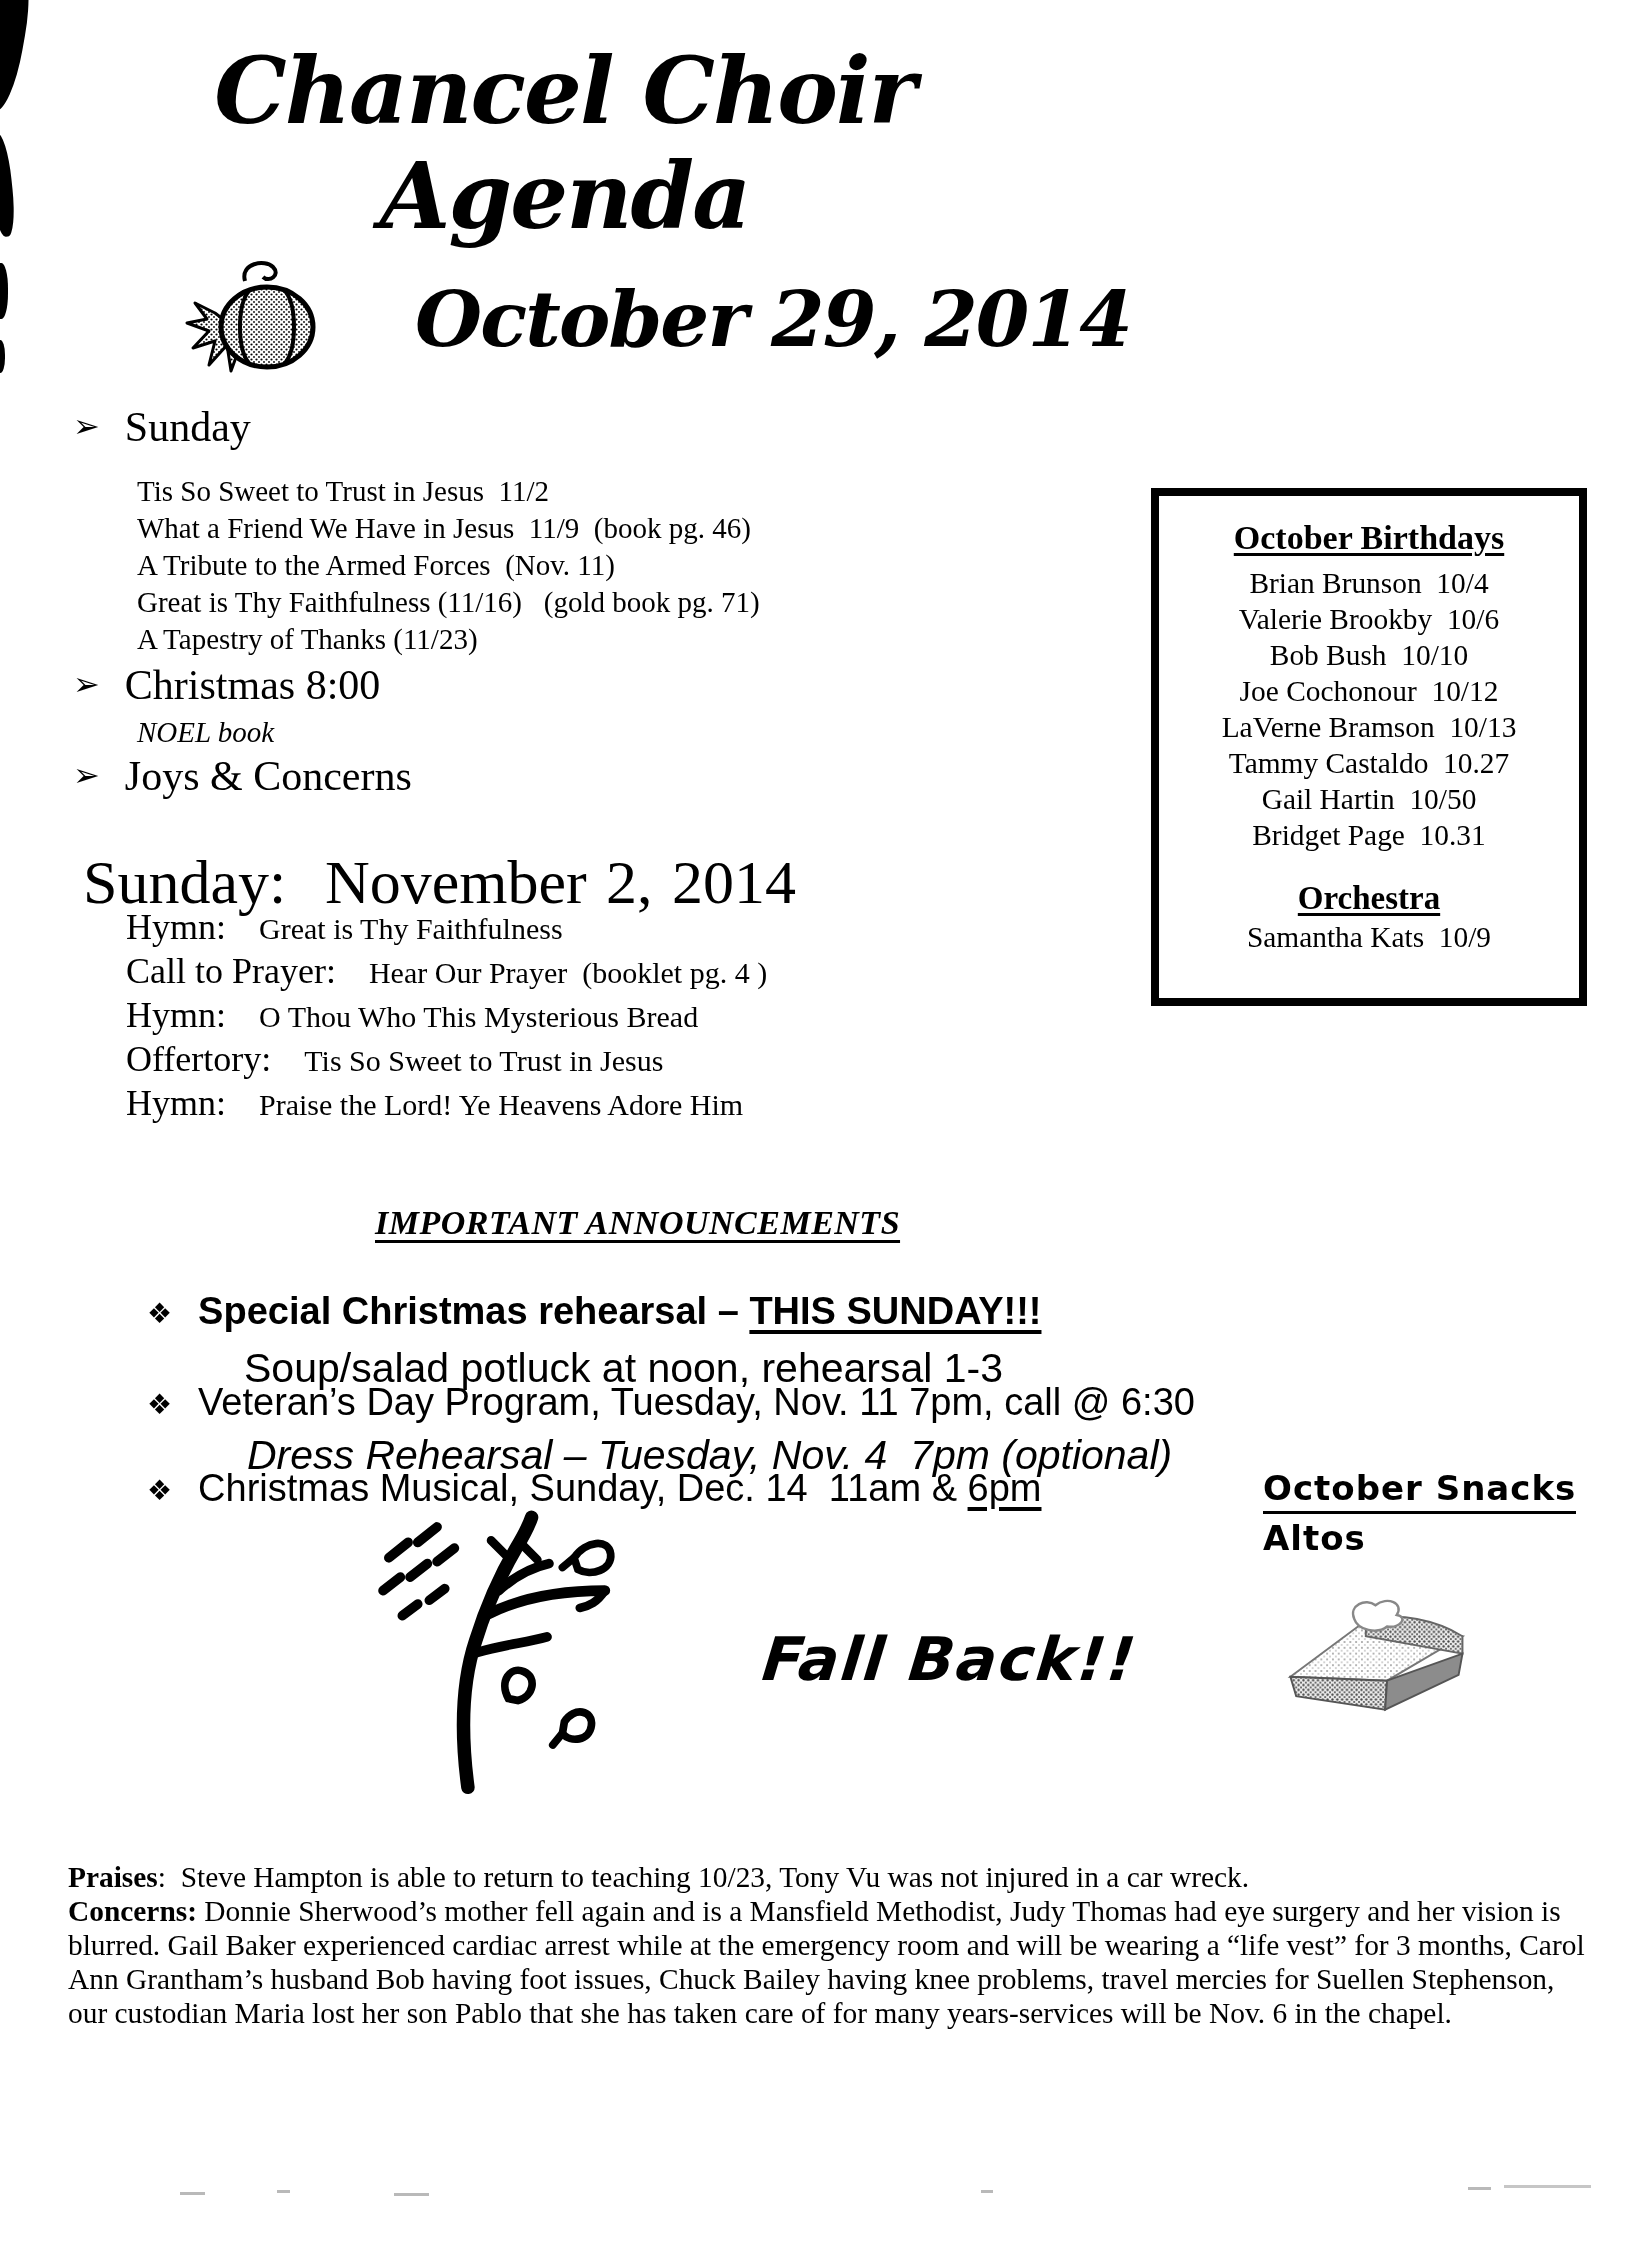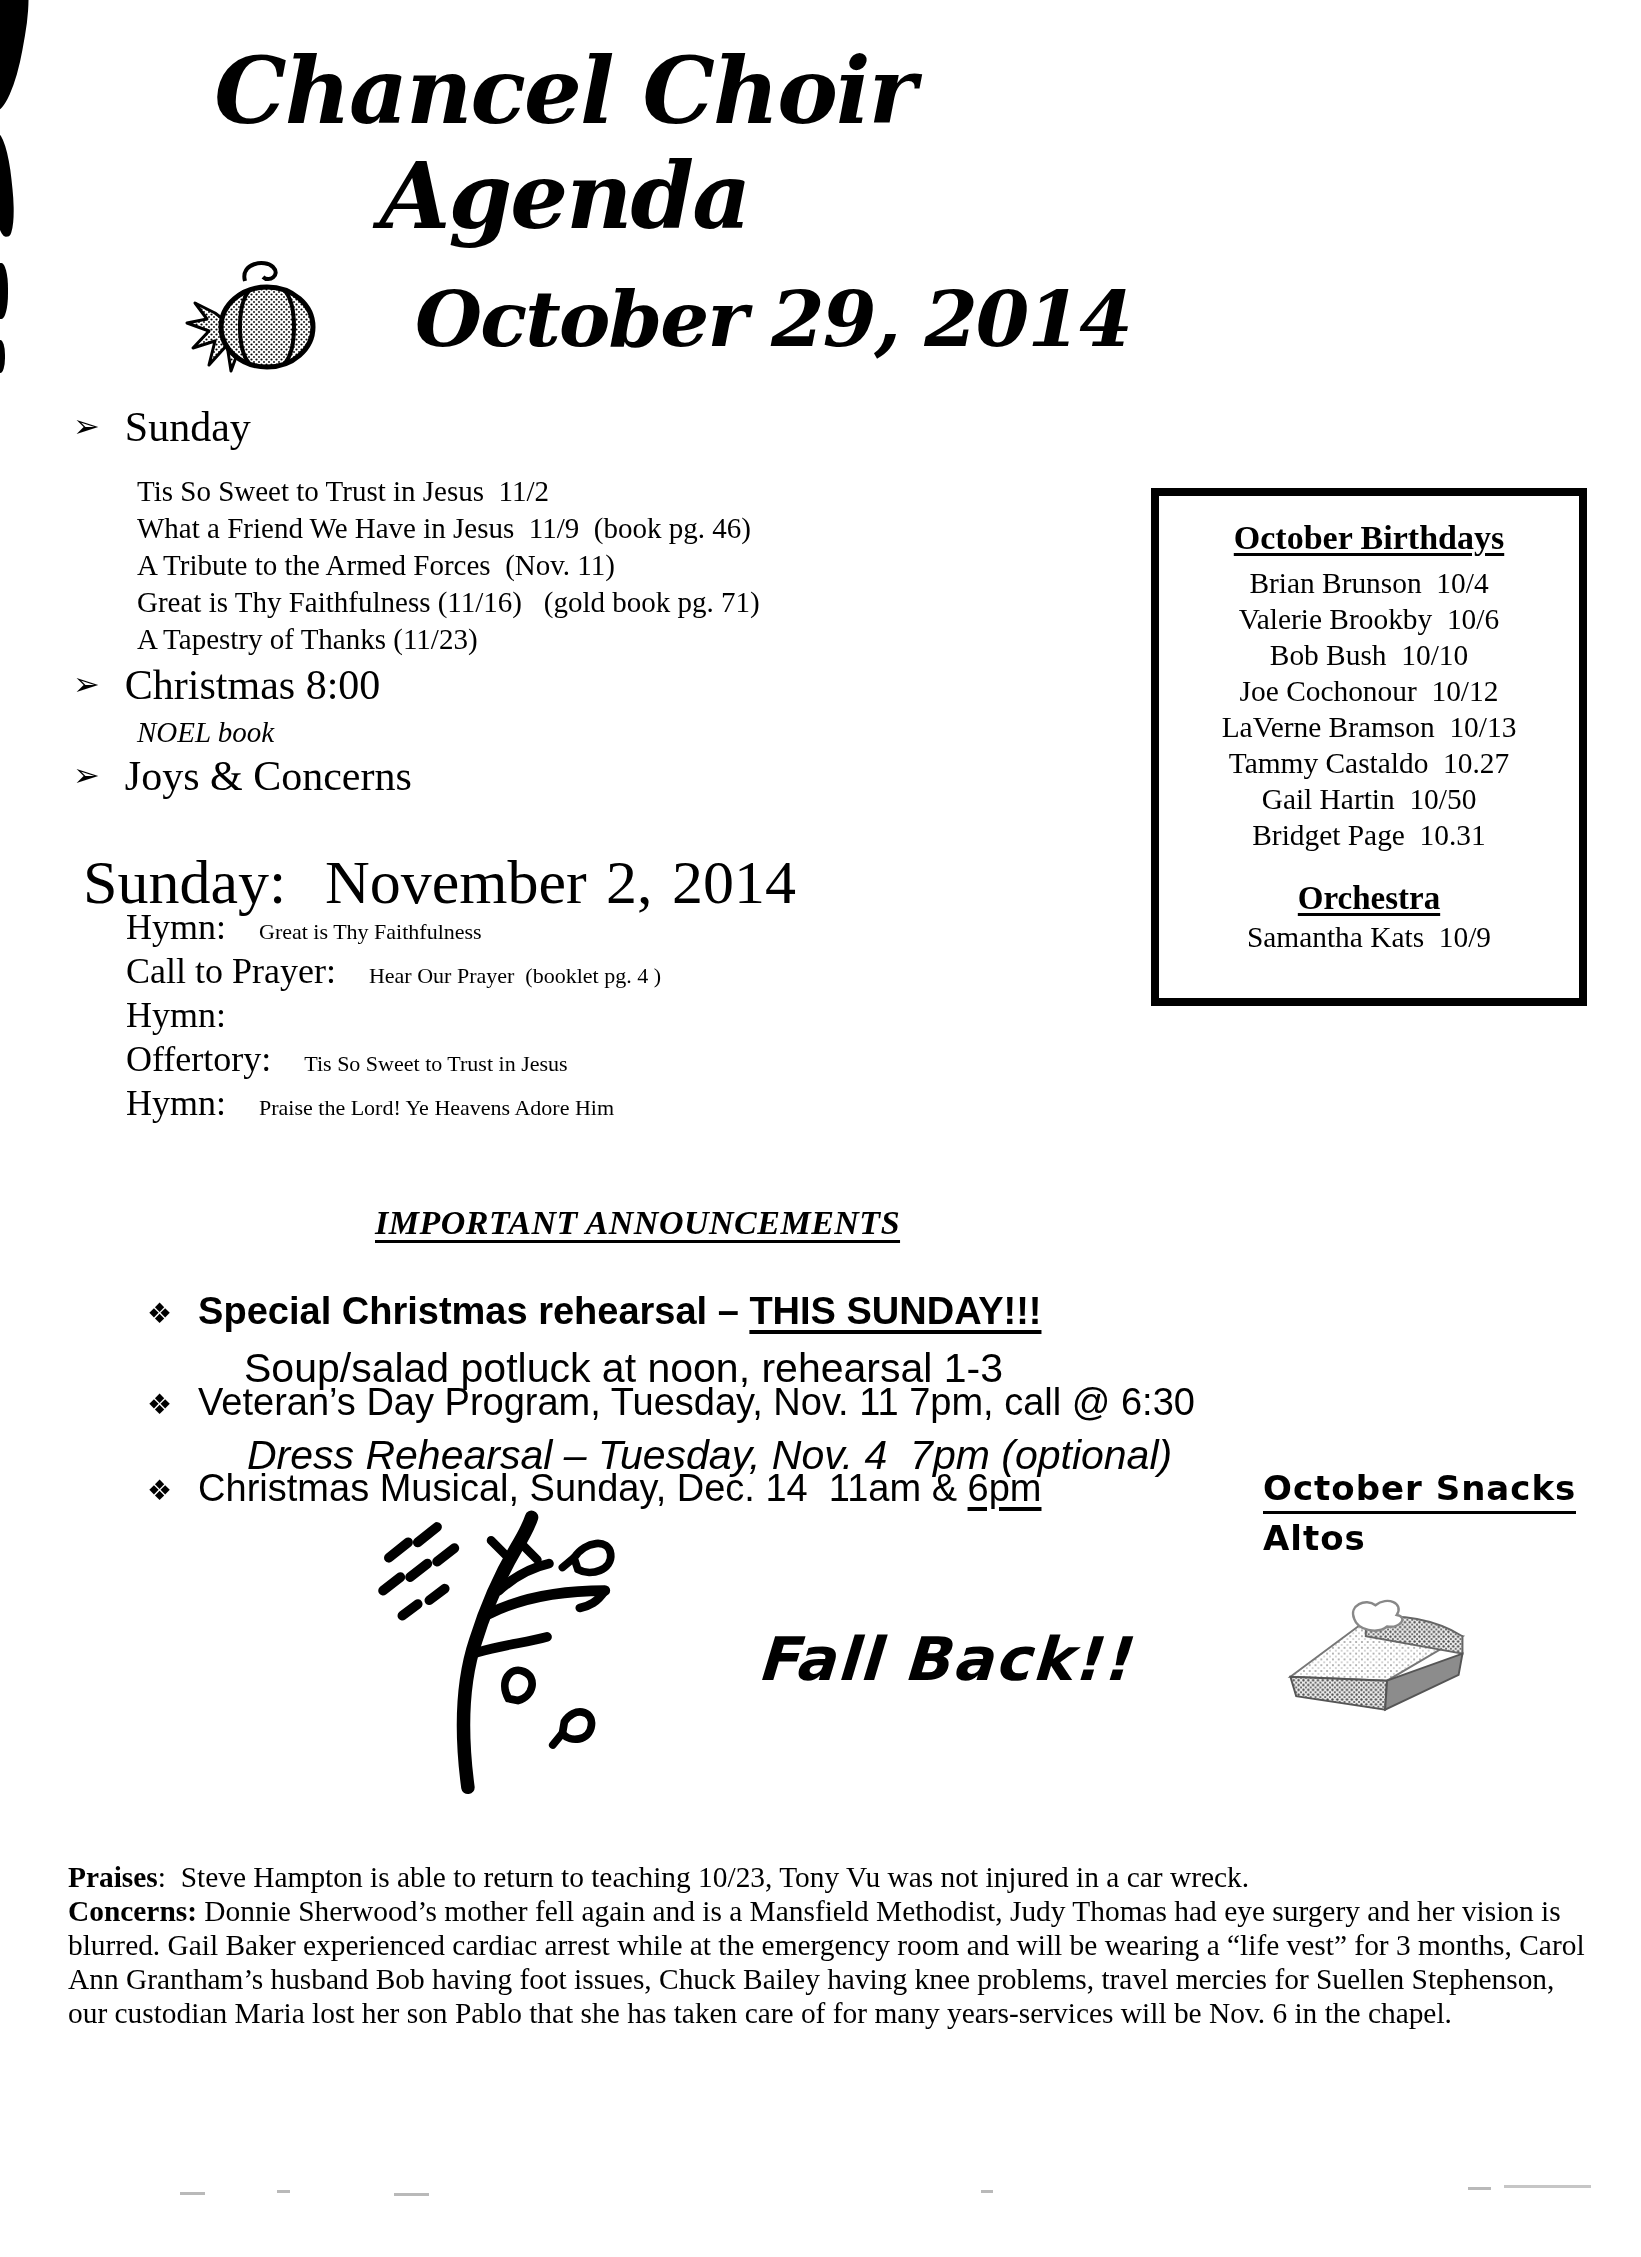--- a/index.html
+++ b/index.html
@@ -20,21 +20,21 @@
   .agenda-h{display:flex;align-items:center;font-size:42px;line-height:1;}
   .arrow{
     font-family:"DejaVu Sans",sans-serif;font-size:32px;margin-right:25px;
     position:relative;top:-1px;font-style:normal;
   }
   .songlist div{font-size:29px;line-height:37px;}
   .subnote{font-size:29px;}
   .sunday-h{font-size:62px;line-height:1;word-spacing:3.9px;}
   .svc-row{height:44px;display:flex;align-items:baseline;}
   .svc-label{font-size:36px;margin-right:33px;font-family:Liberation Serif, serif;}
-  .svc-value{font-size:22px;}
+  .svc-value{font-size:30px;}
   
   .bbox{
     left:1151px;top:488px;width:436px;height:518px;border:8.7px solid #000;
     box-sizing:border-box;text-align:center;padding-top:23px;
   }
   .bbox-title{font-size:34px;font-weight:bold;text-decoration:underline;text-decoration-thickness:2.9px;text-underline-offset:3.9px;margin-bottom:7.7px;}
   .bday{font-size:29.4px;line-height:36px;}
   .orch-title{margin-top:27px;font-size:33px;font-weight:bold;text-decoration:underline;text-decoration-thickness:2.9px;text-underline-offset:3.9px;margin-bottom:1.9px;}
   
   .ann-h{
@@ -125,20 +125,21 @@
     <div class="svc-row">
       <span class="svc-label pre">Hymn:</span>
       <span class="svc-value pre">Great is Thy Faithfulness</span>
     </div>
     <div class="svc-row">
       <span class="svc-label pre">Call to Prayer:</span>
       <span class="svc-value pre">Hear Our Prayer  (booklet pg. 4 )</span>
     </div>
     <div class="svc-row">
       <span class="svc-label pre">Hymn:</span>
+      <span class="svc-value pre">O Thou Who This Mysterious Bread</span>
     </div>
     <div class="svc-row">
       <span class="svc-label pre">Offertory:</span>
       <span class="svc-value pre">Tis So Sweet to Trust in Jesus</span>
     </div>
     <div class="svc-row">
       <span class="svc-label pre">Hymn:</span>
       <span class="svc-value pre">Praise the Lord! Ye Heavens Adore Him</span>
     </div>
   </div>

